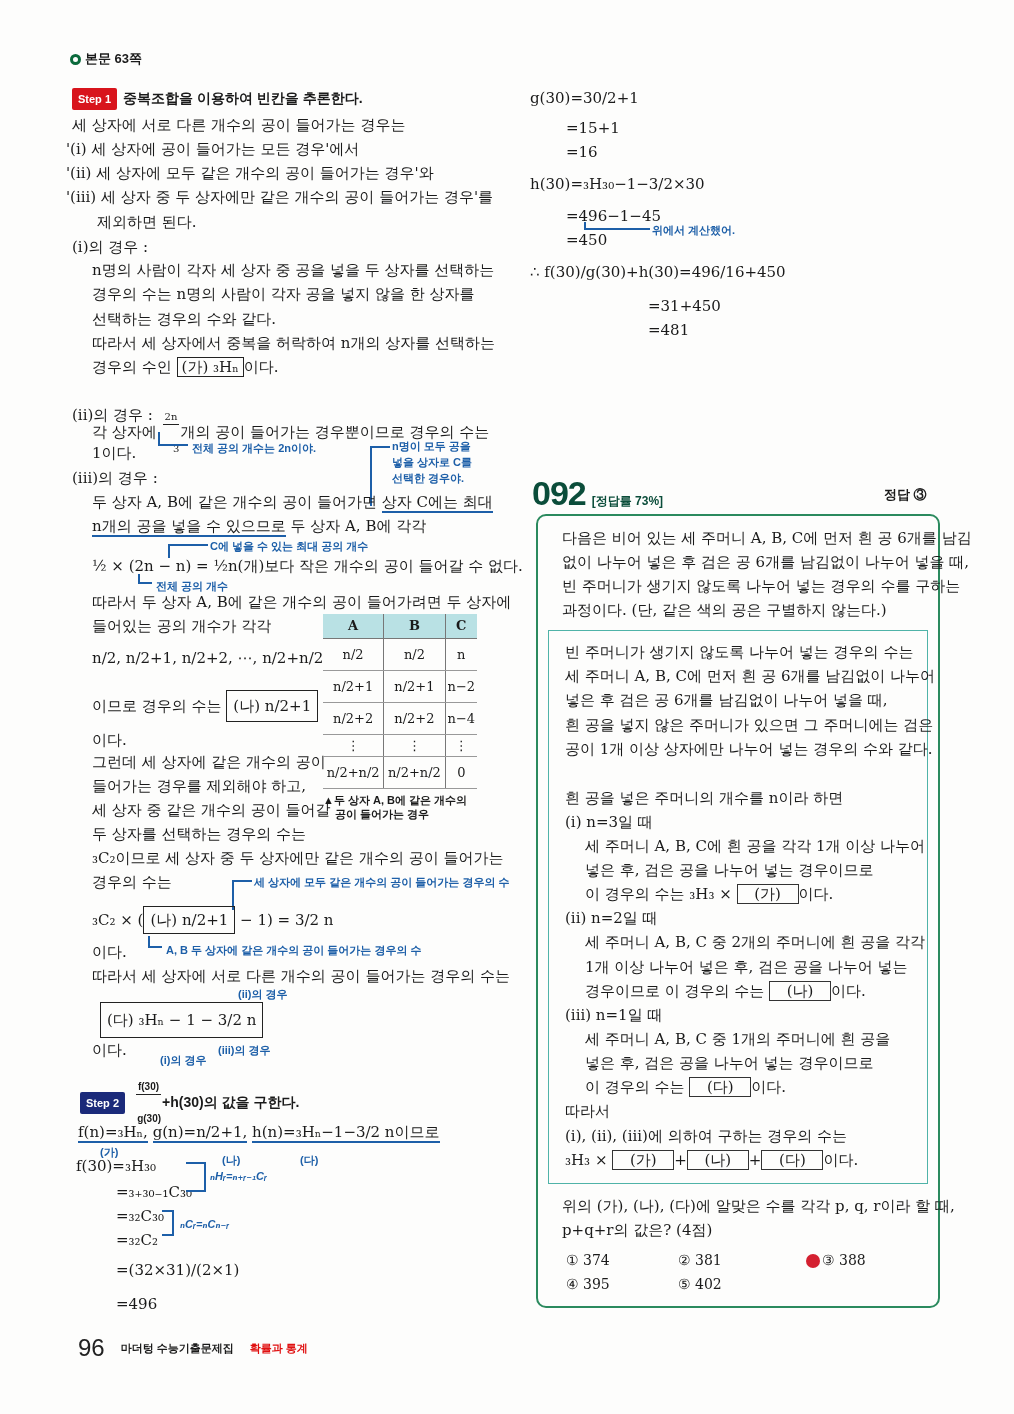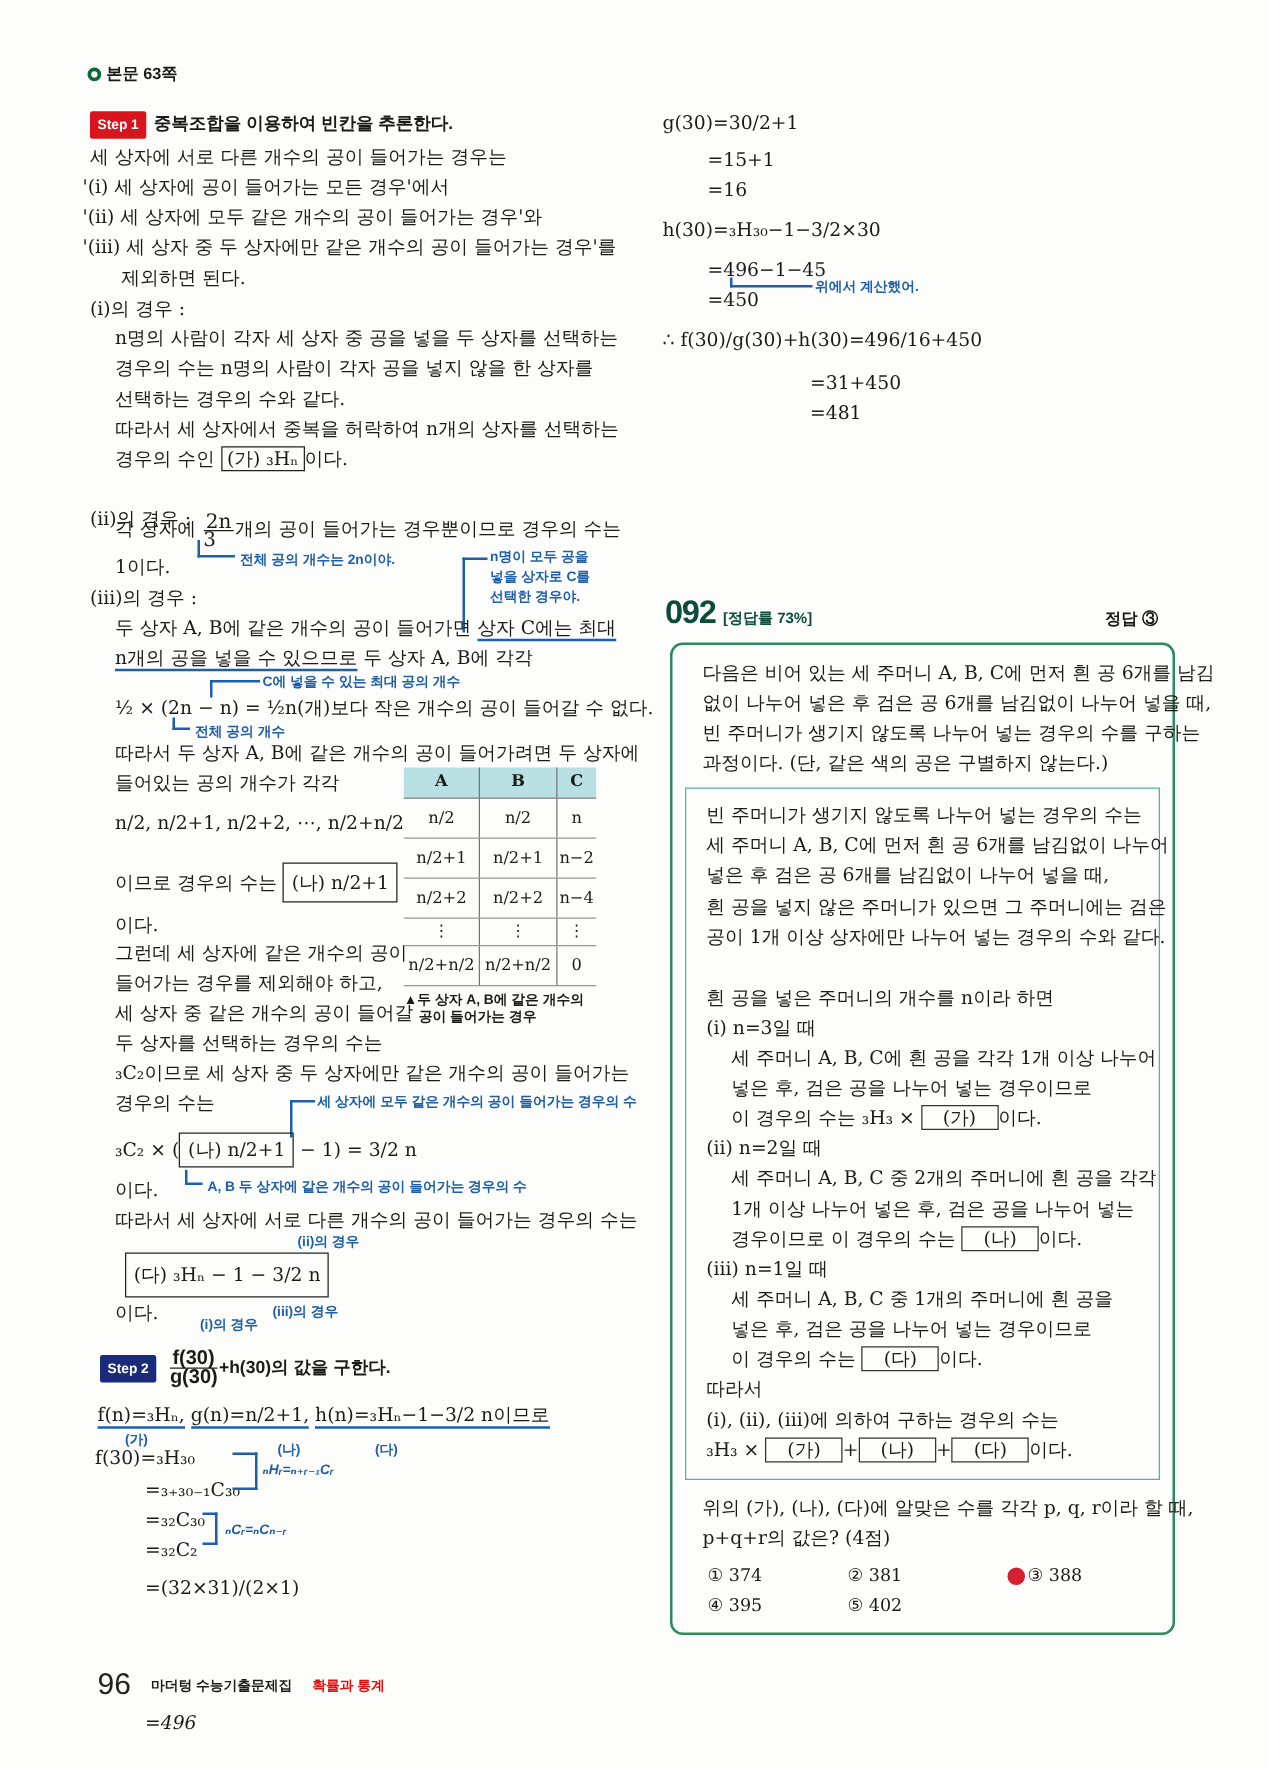--- a/index.html
+++ b/index.html
@@ -10,27 +10,27 @@
   .sans { font-family: "Liberation Sans", "DejaVu Sans", sans-serif; }
   .blue { color: #1d5fa8; font-family: "Liberation Sans", "DejaVu Sans", sans-serif; font-size: 11px; font-weight: bold; }
   .ref { font-family: "Liberation Sans", sans-serif; font-weight: bold; font-size: 13px; display: flex; align-items: center; gap: 4px; }
   .ring { width: 11px; height: 11px; border: 3px solid #0b6a3c; border-radius: 50%; display: inline-block; }
   .step { display: inline-block; padding: 1px 6px; font-size: 11px; color: #fff; border-radius: 2px; font-family: "Liberation Sans", sans-serif; margin-right: 6px; }
   .step1 { background: #d8141c; }
   .step2 { background: #1b2a7a; }
   .heading { font-family: "Liberation Sans", sans-serif; font-weight: bold; font-size: 14px; }
   .boxed { border: 1px solid #222; padding: 0 4px; display: inline-block; line-height: 18px; }
   .blank { border: 1px solid #333; display: inline-block; min-width: 62px; text-align: center; line-height: 18px; padding: 0 6px; }
-  .frac { display: inline-flex; flex-direction: column; align-items: flex-start; vertical-align: middle; font-size: 16px; line-height: 14px; margin: 0 1px; }
+  .frac { display: inline-flex; flex-direction: column; align-items: flex-end; vertical-align: middle; font-size: 10px; line-height: 14px; margin: 0 1px; gap: 17px; }
   .frac .num { border-bottom: 1px solid #222; padding: 0 2px; }
   table.abc { border-collapse: collapse; font-size: 13px; }
   table.abc th { background: #b9e1e4; font-weight: bold; height: 24px; border-right: 1px solid #777; border-bottom: 1px solid #777; }
   table.abc td { text-align: center; height: 32px; border-right: 1px solid #777; border-bottom: 1px solid #999; }
   table.abc th:last-child, table.abc td:last-child { border-right: none; }
-  .problem-num { font-family: "Liberation Sans", sans-serif; font-weight: bold; font-size: 26px; color: #0b4d3a; letter-spacing: -1px; }
+  .problem-num { font-family: "Liberation Sans", sans-serif; font-weight: bold; font-size: 34px; color: #0b4d3a; letter-spacing: -1px; }
   .rate { font-family: "Liberation Sans", sans-serif; font-weight: bold; font-size: 12px; color: #0b4d3a; }
   .answer { font-family: "Liberation Sans", sans-serif; font-weight: bold; font-size: 13px; }
   .outer-box { border: 2px solid #2b8a5e; border-radius: 10px; }
   .inner-box { border: 1.5px solid #4fb3a8; }
   .footer-num { font-family: "Liberation Sans", sans-serif; font-size: 24px; color: #222; }
   .footer-title { font-family: "Liberation Sans", sans-serif; font-size: 11px; font-weight: bold; }
   .footer-sub { font-family: "Liberation Sans", sans-serif; font-size: 11px; font-weight: bold; color: #e01010; }
   .choice { font-size: 14px; position: absolute; }
   .check { display: inline-block; width: 14px; height: 14px; border-radius: 50%; background: #d42030; vertical-align: middle; margin-right: 2px; }
   .arrow-line { position: absolute; border-color: #1d5fa8; border-style: solid; border-width: 0; }
@@ -185,21 +185,21 @@
 </div>
 <div class="line blue" style="left:100px;top:1142px;">(가)</div>
 <div class="line blue" style="left:222px;top:1150px;">(나)</div>
 <div class="line blue" style="left:300px;top:1150px;">(다)</div>
 
 <div class="line" style="left:76px;top:1156px;">f(30)=₃H₃₀</div>
 <div class="line" style="left:116px;top:1182px;">=₃₊₃₀₋₁C₃₀</div>
 <div class="line" style="left:116px;top:1206px;">=₃₂C₃₀</div>
 <div class="line" style="left:116px;top:1230px;">=₃₂C₂</div>
 <div class="line" style="left:116px;top:1260px;">=(32×31)/(2×1)</div>
-<div class="line" style="left:116px;top:1368px;font-style:italic;">=496</div>
+<div class="line" style="left:116px;top:1294px;">=496</div>
 <div class="arrow-line" style="left:186px;top:1162px;width:20px;height:30px;border-right-width:2px;border-top-width:2px;border-bottom-width:2px;"></div>
 <div class="line blue" style="left:210px;top:1166px;font-style:italic;">ₙHᵣ=ₙ₊ᵣ₋₁Cᵣ</div>
 <div class="arrow-line" style="left:162px;top:1210px;width:12px;height:26px;border-right-width:2px;border-top-width:2px;border-bottom-width:2px;"></div>
 <div class="line blue" style="left:180px;top:1214px;font-style:italic;">ₙCᵣ=ₙCₙ₋ᵣ</div>
 
 <div class="line" style="left:530px;top:88px;">g(30)=30/2+1</div>
 <div class="line" style="left:566px;top:118px;">=15+1</div>
 <div class="line" style="left:566px;top:142px;">=16</div>
 <div class="line" style="left:530px;top:174px;">h(30)=₃H₃₀−1−3/2×30</div>
 <div class="line" style="left:566px;top:206px;">=496−1−45</div>

